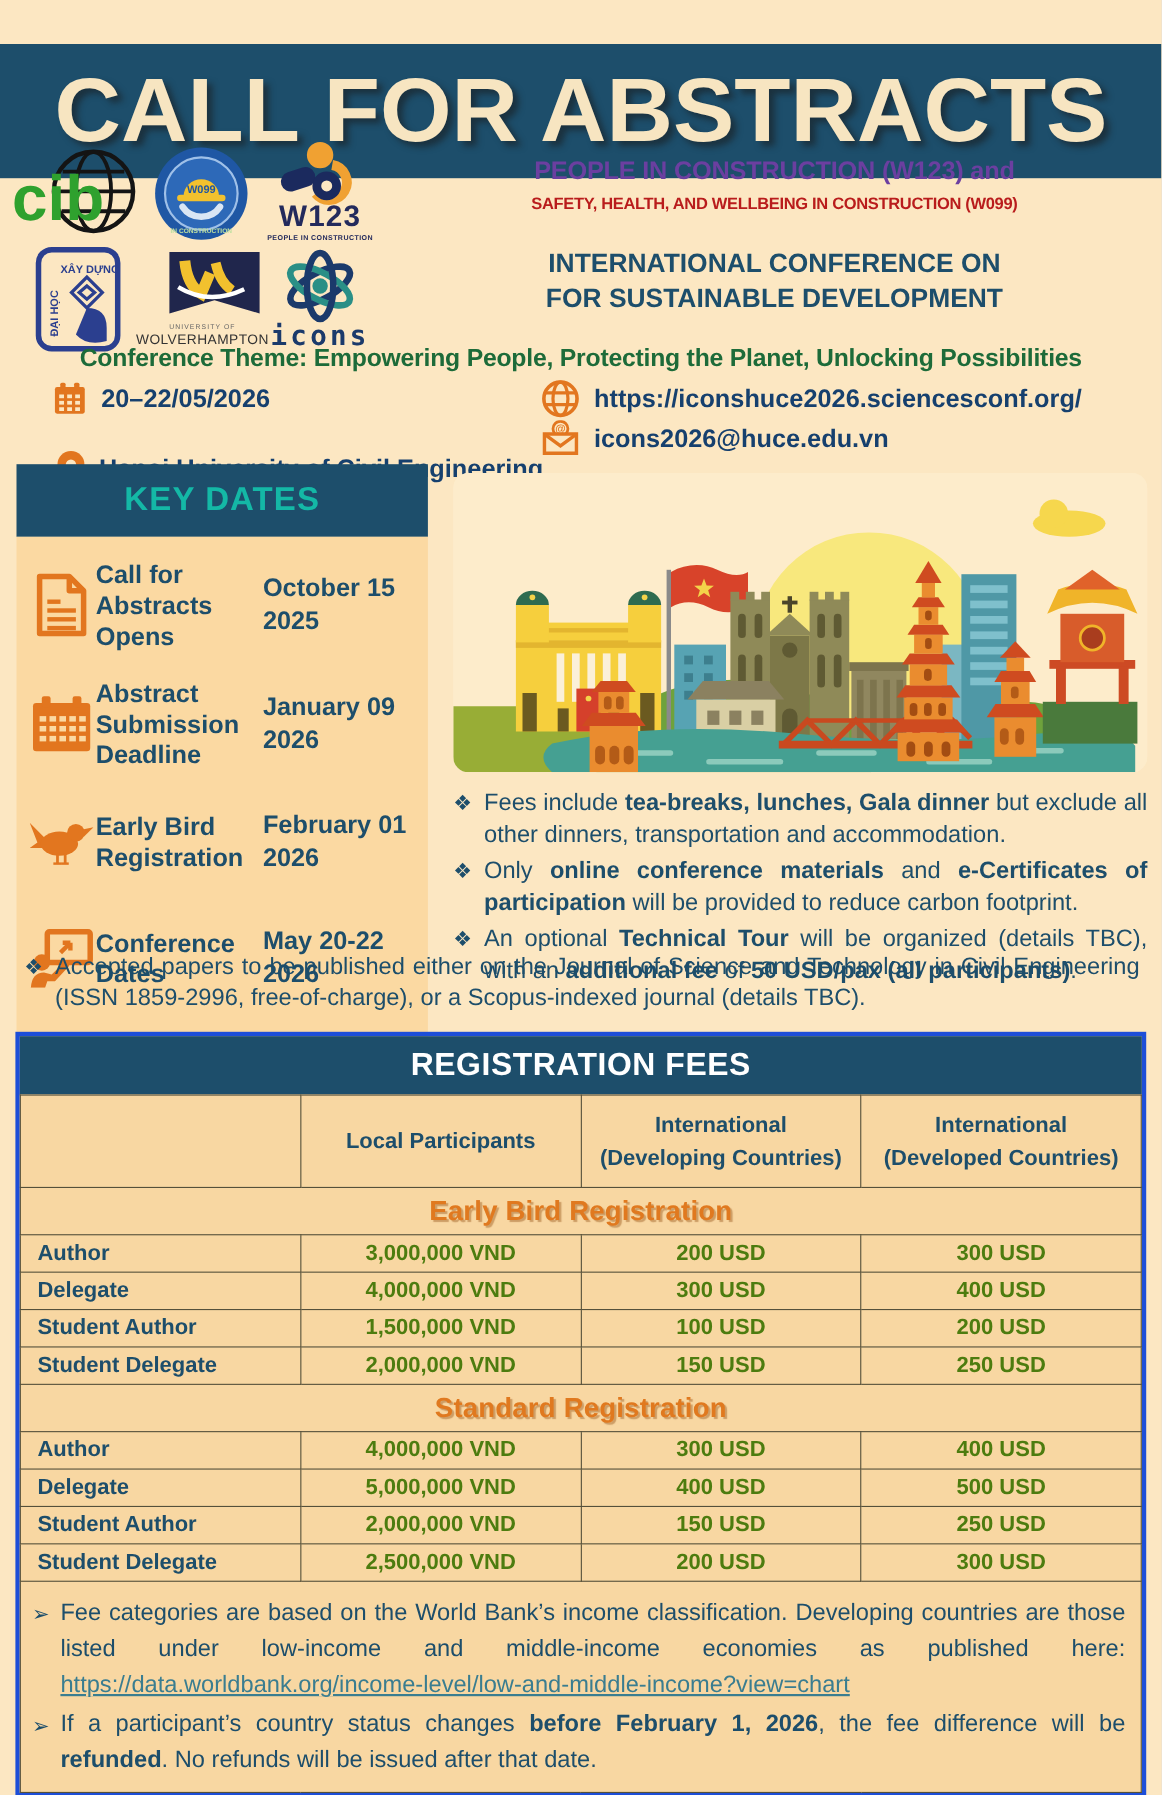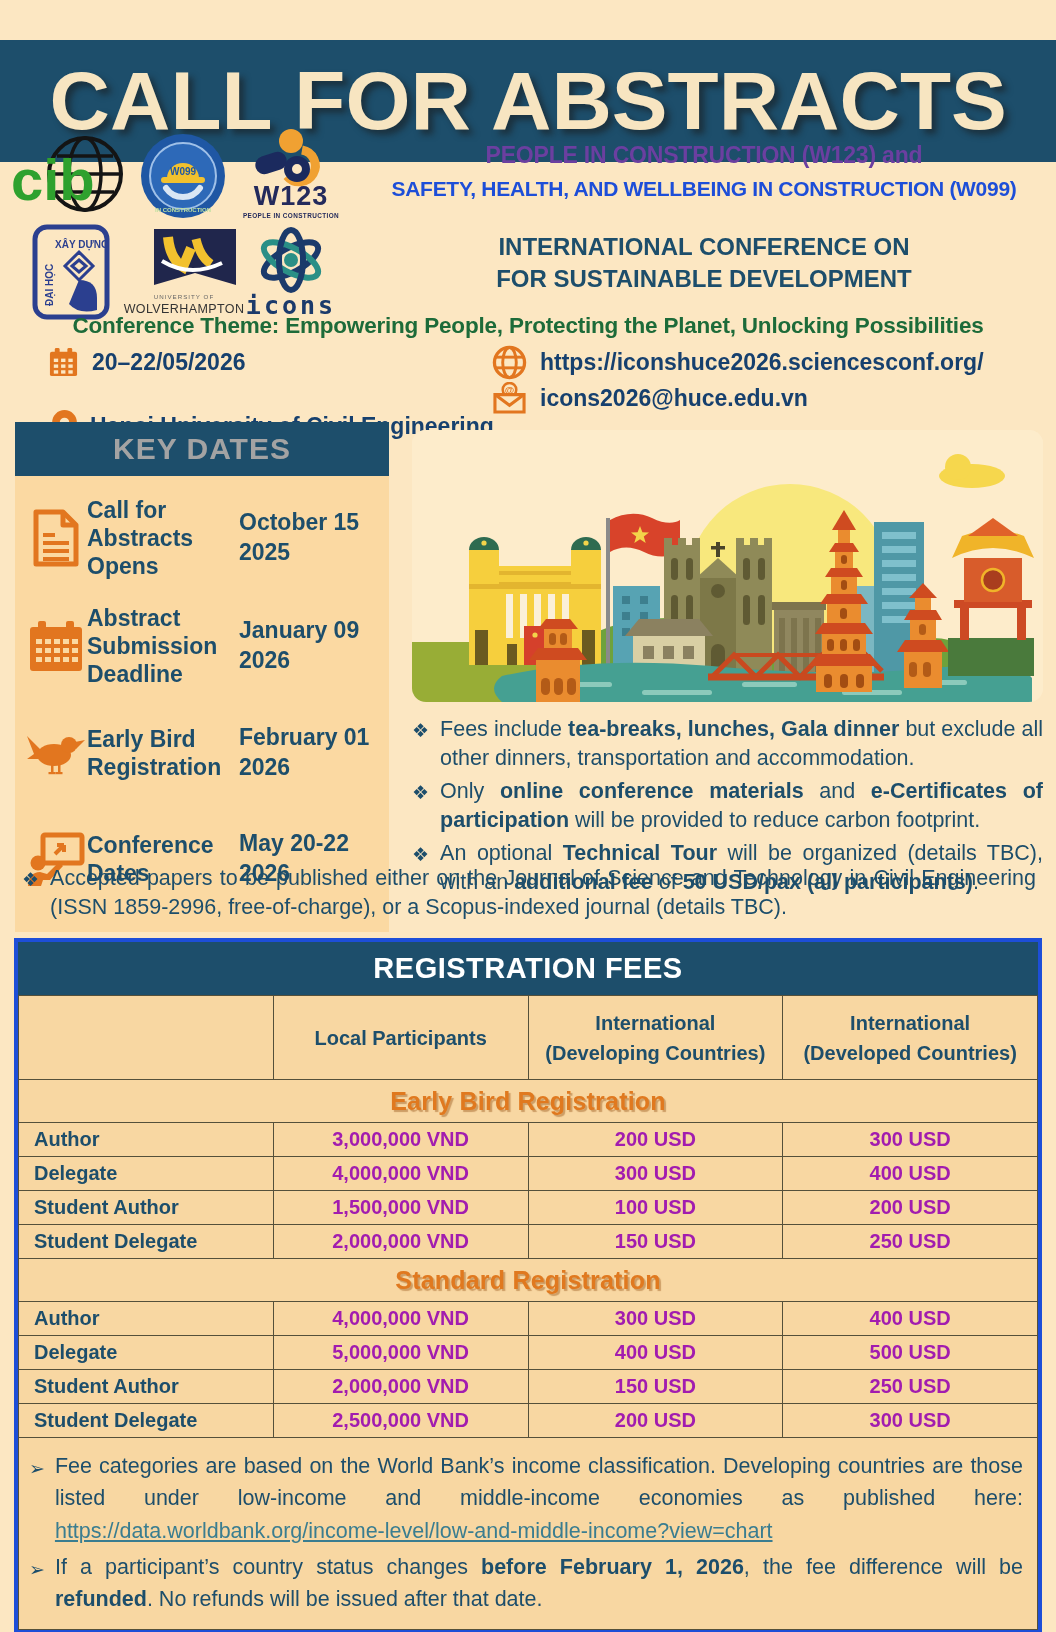--- a/index.html
+++ b/index.html
@@ -19,39 +19,39 @@
     text-shadow: 5px 5px 6px rgba(25,25,25,.55); transform: scaleX(1.02); white-space:nowrap;
   }
   
   .logos {
     position:absolute; top:126px; left:8px; width:360px; height:192px;
     display:grid; grid-template-columns: 125px 100px 115px; grid-template-rows: 100px 92px;
     align-items:center; justify-items:center;
   }
   .titles { position:absolute; top:142px; left:358px; width:692px; text-align:center; }
   .committee-line1 { font-size:23px; font-weight:bold; color:#6b3fa0; letter-spacing:-0.2px; }
-  .committee-line2 { font-size:21px; font-weight:bold; color:#1d4ed8; margin-top:8px; letter-spacing:-0.3px; }
+  .committee-line2 { font-size:15px; font-weight:bold; color:#b91c1c; margin-top:8px; letter-spacing:-0.3px; }
   .conf-lines { margin-top:30px; font-size:24px; font-weight:bold; color:#1d4e6b; line-height:1.35; }
   
   .theme {
     position:absolute; top:313px; left:0; width:1056px; text-align:center;
     font-size:22.5px; font-weight:bold; color:#1d6b39; letter-spacing:-0.2px;
   }
   
   .info-item { position:absolute; display:flex; align-items:center; gap:13px;
     font-size:23px; font-weight:bold; color:#16406e; }
   .info-item svg { flex:none; }
   #info-date    { top:347px; left:48px; }
   #info-venue   { top:384px; left:52px;margin-top:26px; }
   #info-site    { top:345px; left:492px; }
   #info-email   { top:382px; left:492px; }
   
   .keydates { position:absolute; top:422px; left:15px; width:374px; }
   .keydates-header {
-    height:54px; background:#1d4e6b; color:#a3a3a3; display:flex; align-items:center;
+    height:66px; background:#1d4e6b; color:#14b8a6; display:flex; align-items:center;
     justify-content:center; font-size:30px; font-weight:bold; letter-spacing:1px;
   }
   .keydates-body { background:#fbd9a2; padding:20px 4px 8px 10px; }
   .kd-row { display:flex; align-items:center; margin-bottom:24px; min-height:82px; }
   .kd-icon { width:62px; flex:none; display:flex; justify-content:center; }
   .kd-label { flex:1; font-size:23px; font-weight:bold; color:#1d4e6b; line-height:1.22; padding-right:4px; }
   .kd-date  { width:146px; flex:none; font-size:23px; font-weight:bold; color:#1d4e6b; line-height:1.3; }
   
   .right-col { position:absolute; top:430px; left:412px; width:631px; }
   .illustration { width:631px; height:272px; border-radius:14px; overflow:hidden; background:#fdeccb; }
@@ -72,21 +72,21 @@
   table.fees th, table.fees td { border:1.8px solid #55503a; }
   table.fees th {
     height:84px; font-size:20px; font-weight:bold; color:#1d4e6b;
     white-space:pre-line; text-align:center; width:25%; line-height:1.5; padding:0 2px;
   }
   td.section-row {
     height:43px; text-align:center; font-size:25px; font-weight:bold; color:#e0791f;
     text-shadow: 2px 2px 1px rgba(140,70,10,.4); letter-spacing:0.2px;
   }
   td.cat  { height:34px; font-size:20px; font-weight:bold; color:#1d4e6b; padding-left:15px; }
-  td.val  { height:34px; font-size:20px; font-weight:bold; color:#a21caf; text-align:center;margin-top:10px; }
+  td.val  { height:34px; font-size:20px; font-weight:bold; color:#4d7c0f; text-align:center;margin-top:10px; }
   td.notes-cell { padding:12px 14px 14px 10px; }
   .footnote { display:flex; gap:10px; font-size:21.5px; color:#1d4e6b; line-height:1.5;
     text-align:justify; margin-bottom:4px; }
   .arrow-glyph { font-family:"DejaVu Sans", sans-serif; font-size:19px; padding-top:4px; flex:none; color:#1d4e6b; }
   .seg-link { color:#3a7d90; text-decoration:underline; }
   .footnote b { font-weight:bold; }
   .logo-cell { display:flex; align-items:flex-start; justify-content:center; }
 </style>
 </head>
 <body>

